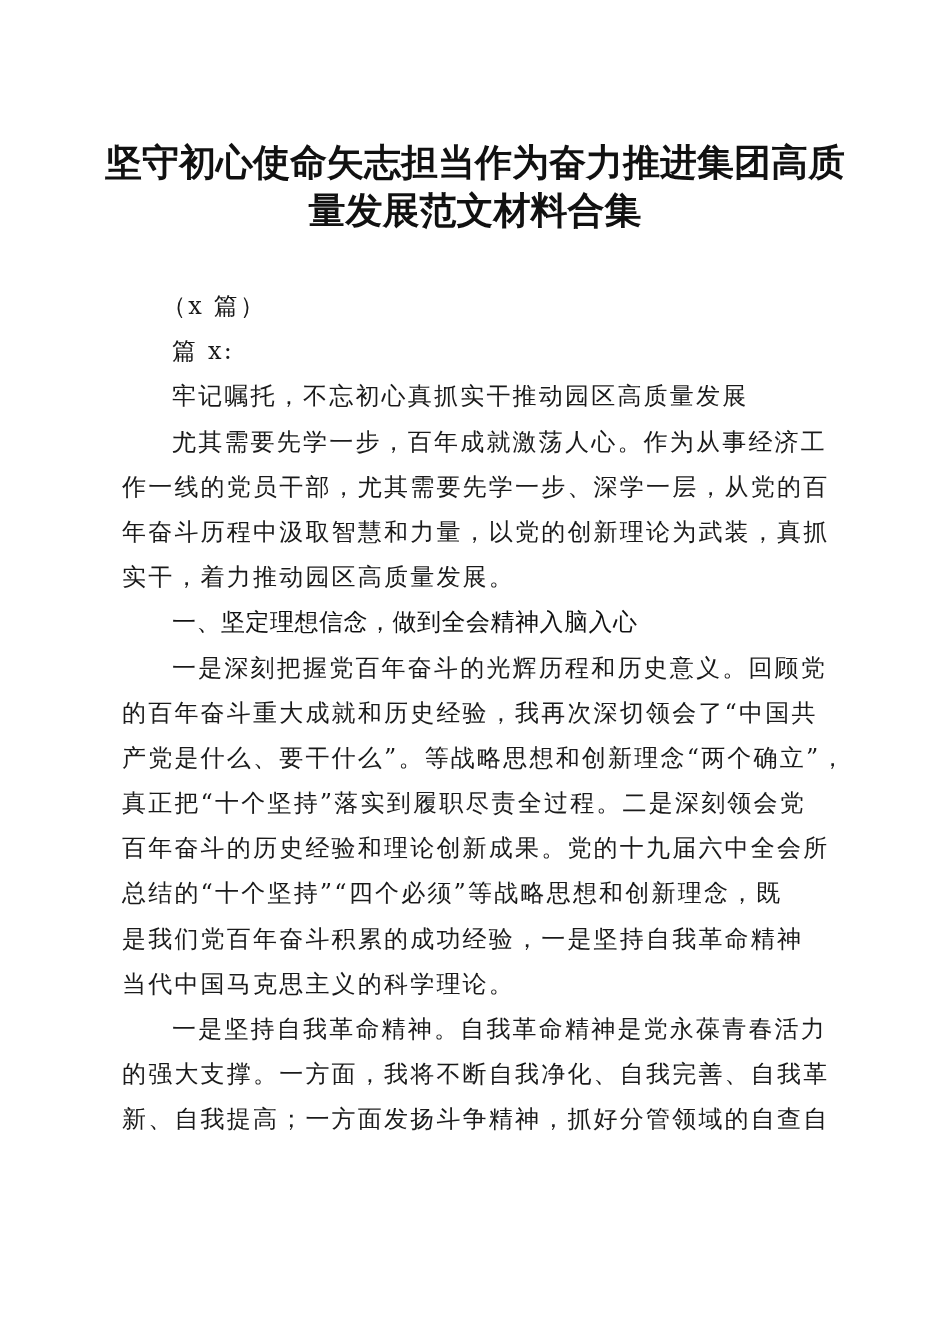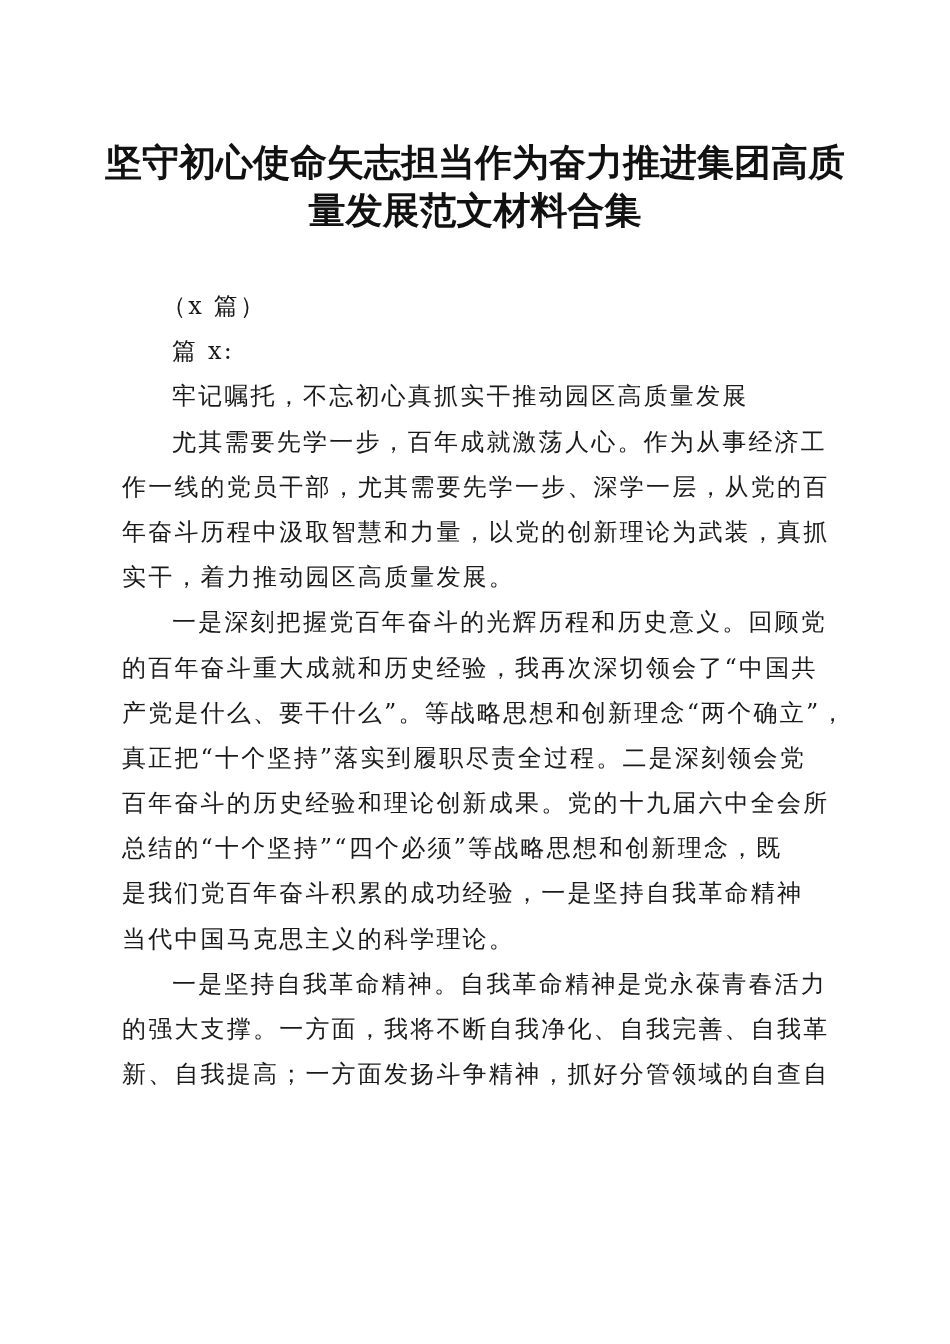--- a/index.html
+++ b/index.html
@@ -41,20 +41,21 @@
     <div class="line indent">篇 x:</div>
     <div class="line indent">牢记嘱托，不忘初心真抓实干推动园区高质量发展</div>
 
     <div>
       <div class="line indent">尤其需要先学一步，百年成就激荡人心。作为从事经济工</div>
       <div class="line">作一线的党员干部，尤其需要先学一步、深学一层，从党的百</div>
       <div class="line">年奋斗历程中汲取智慧和力量，以党的创新理论为武装，真抓</div>
       <div class="line">实干，着力推动园区高质量发展。</div>
     </div>
 
+    <div class="line indent heading">一、坚定理想信念，做到全会精神入脑入心</div>
     <div>
       <div class="line indent">一是深刻把握党百年奋斗的光辉历程和历史意义。回顾党</div>
       <div class="line">的百年奋斗重大成就和历史经验，我再次深切领会了“中国共</div>
       <div class="line">产党是什么、要干什么”。等战略思想和创新理念“两个确立”，</div>
       <div class="line">真正把“十个坚持”落实到履职尽责全过程。二是深刻领会党</div>
       <div class="line">百年奋斗的历史经验和理论创新成果。党的十九届六中全会所</div>
       <div class="line">总结的“十个坚持”“四个必须”等战略思想和创新理念，既</div>
       <div class="line">是我们党百年奋斗积累的成功经验，一是坚持自我革命精神</div>
       <div class="line">当代中国马克思主义的科学理论。</div>
     </div>

